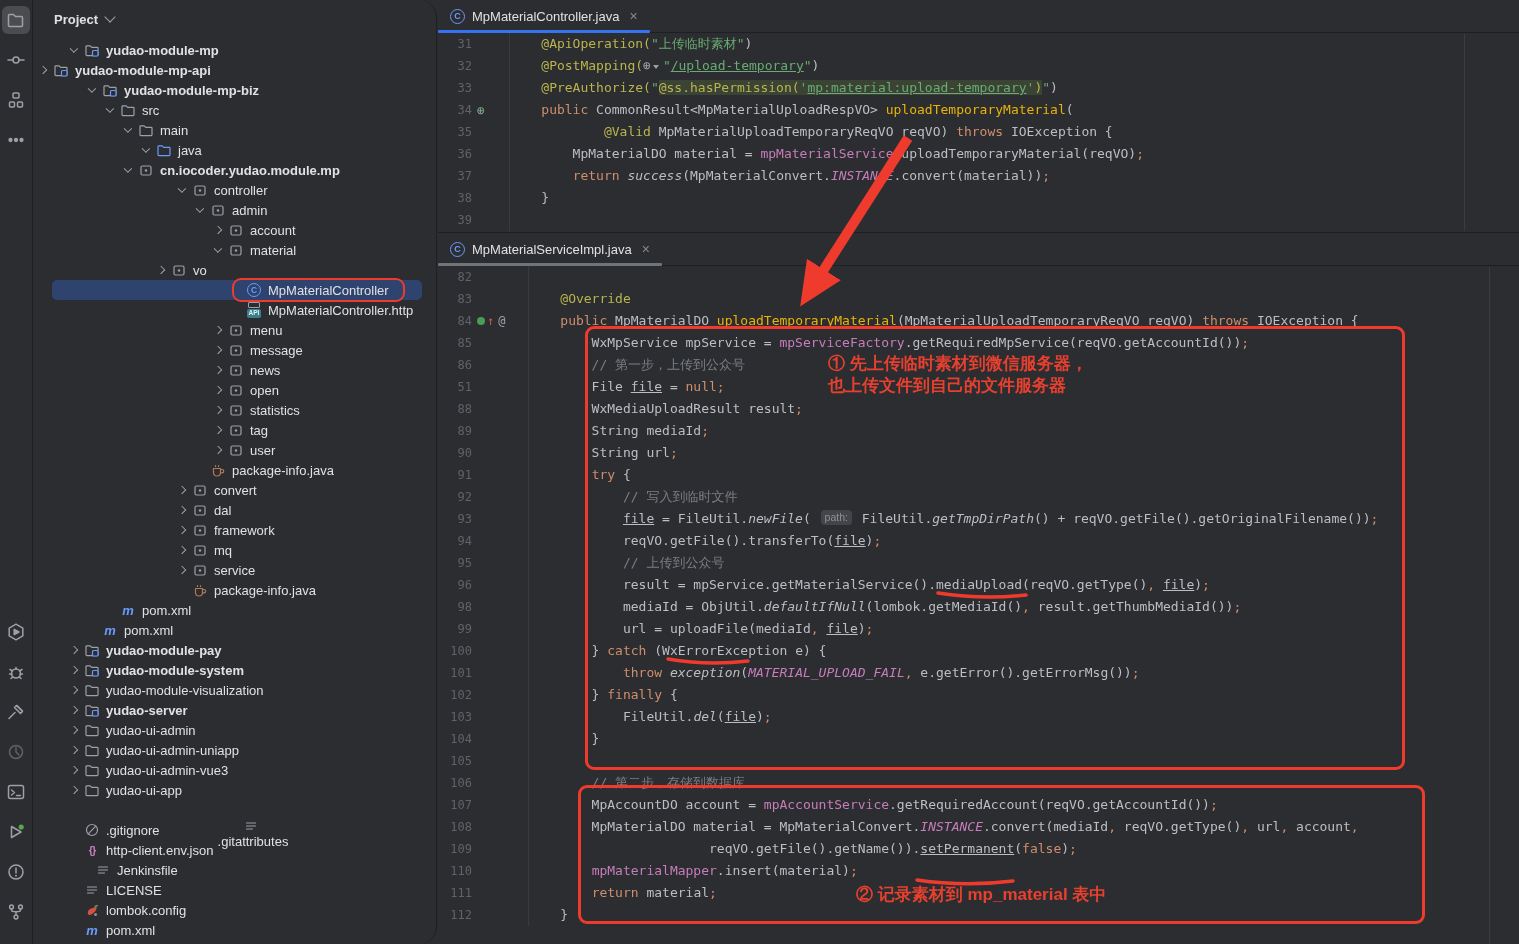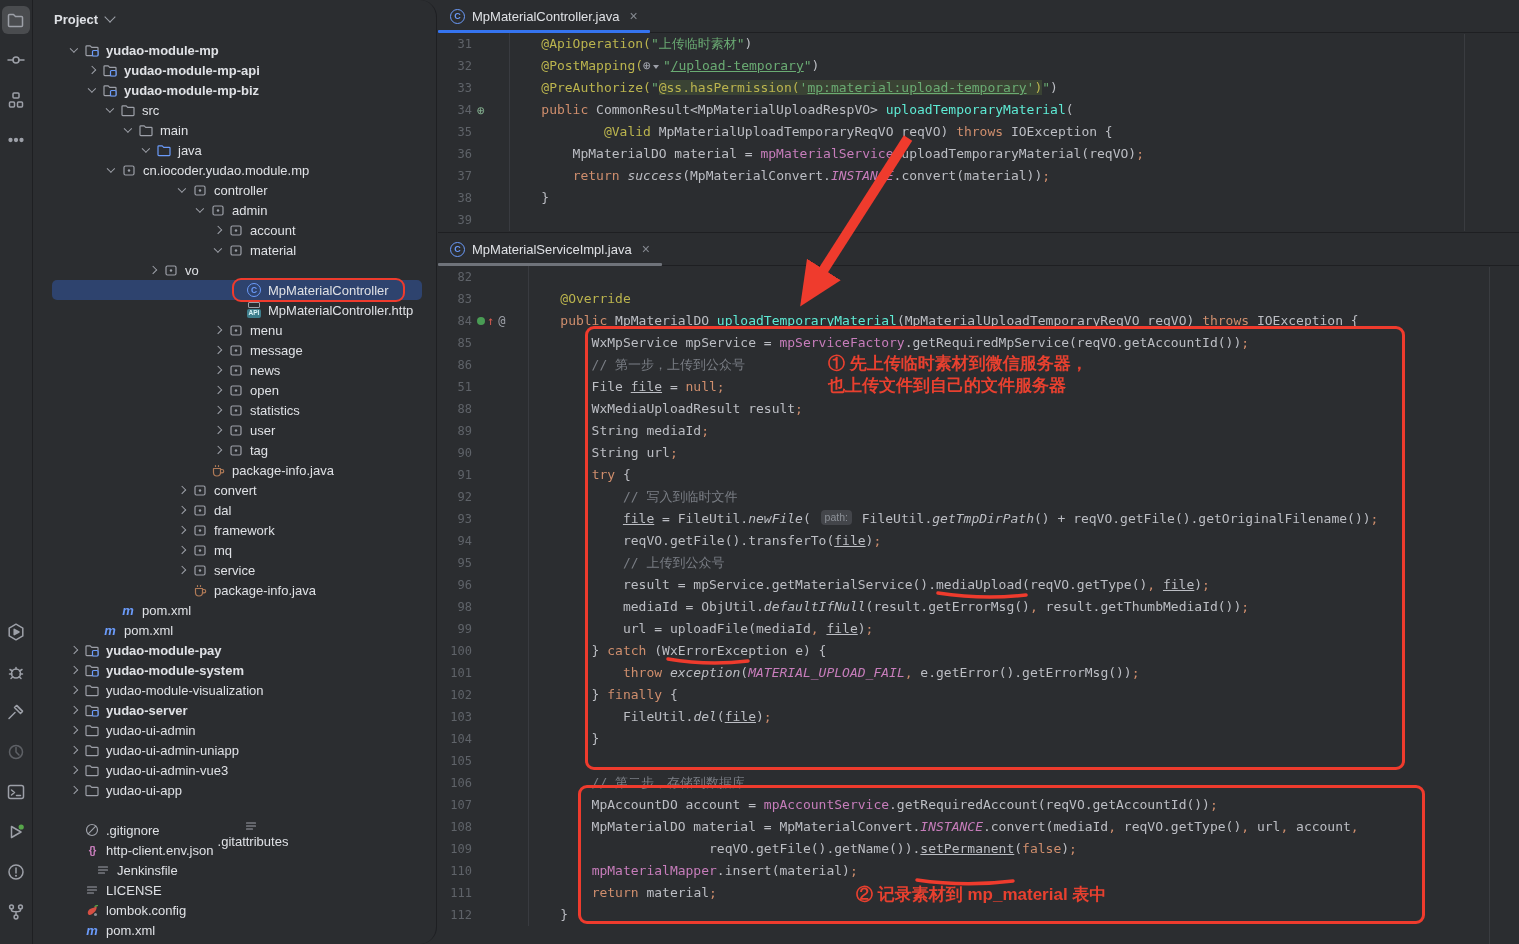--- a/index.html
+++ b/index.html
@@ -59,21 +59,21 @@
 
   
   .tk-d{color:#bcbec4}
   .tk-k{color:#cf8e6d}
   .tk-a{color:#bbb44e}
   .tk-s{color:#6aab73}
   .tk-su{color:#6aab73;text-decoration:underline}
   .tk-c{color:#7a7e85}
   .tk-f{color:#c77dbb}
   .tk-fi{color:#c77dbb;font-style:italic}
-  .tk-m{color:#5eead4}
+  .tk-m{color:#eab308}
   .tk-i{color:#bcbec4;font-style:italic}
   .tk-u{color:#bcbec4;text-decoration:underline}
   .tk-abg{color:#bbb44e;background:#3a4334}
   .tk-sbg{color:#6aab73;background:#3a4334}
   .tk-sbgu{color:#6aab73;background:#3a4334;text-decoration:underline}
   .tk-h{display:inline-block;background:#43454a;color:#8c9097;border-radius:4px;font-size:10.5px;line-height:15px;
         padding:0 4px;margin:0 2px;vertical-align:2px;font-family:"Liberation Sans",sans-serif;}
   .globe{color:#9da0a8;font-size:13px;}
   .gcaret{display:inline-block;width:0;height:0;border-left:3.5px solid transparent;border-right:3.5px solid transparent;
           border-top:4px solid #9da0a8;margin:0 4px 1px 2px;}
@@ -192,21 +192,21 @@
             <i></i>
           </span>
           <span class="ticon">
             <svg width="16" height="16" viewBox="0 0 16 16" fill="none" stroke="#9da0a8" stroke-width="1.2" stroke-linecap="round" stroke-linejoin="round">
               <path d="M2 12.8V4.6a.8.8 0 01.8-.8h3.4l1.5 1.5h5.5a.8.8 0 01.8.8v6.7a.8.8 0 01-.8.8H2.8a.8.8 0 01-.8-.8z"></path>
               <rect x="8.5" y="8.5" width="5.5" height="5.5" rx="1" fill="#2b2d30" stroke="#6b9bfa"></rect>
             </svg>
           </span>
           <span class="tlabel">yudao-module-mp</span>
         </div>
-        <div class="row bold" style="padding-left: 49px;">
+        <div class="row bold" style="">
           <span class="chev closed">
             <i></i>
           </span>
           <span class="ticon">
             <svg width="16" height="16" viewBox="0 0 16 16" fill="none" stroke="#9da0a8" stroke-width="1.2" stroke-linecap="round" stroke-linejoin="round">
               <path d="M2 12.8V4.6a.8.8 0 01.8-.8h3.4l1.5 1.5h5.5a.8.8 0 01.8.8v6.7a.8.8 0 01-.8.8H2.8a.8.8 0 01-.8-.8z"></path>
               <rect x="8.5" y="8.5" width="5.5" height="5.5" rx="1" fill="#2b2d30" stroke="#6b9bfa"></rect>
             </svg>
           </span>
           <span class="tlabel">yudao-module-mp-api</span>
@@ -249,21 +249,21 @@
           <span class="chev open">
             <i></i>
           </span>
           <span class="ticon">
             <svg width="16" height="16" viewBox="0 0 16 16" fill="none" stroke="#6b9bfa" stroke-width="1.2" stroke-linecap="round" stroke-linejoin="round">
               <path d="M2 12.8V4.6a.8.8 0 01.8-.8h3.4l1.5 1.5h5.5a.8.8 0 01.8.8v6.7a.8.8 0 01-.8.8H2.8a.8.8 0 01-.8-.8z"></path>
             </svg>
           </span>
           <span class="tlabel">java</span>
         </div>
-        <div class="row" style="padding-left: 68px;">
+        <div class="row" style="padding-left: 85px; font-weight: bold;">
           <span class="chev open">
             <i></i>
           </span>
           <span class="ticon">
             <svg width="16" height="16" viewBox="0 0 16 16" fill="none" stroke="#9da0a8" stroke-width="1.2" stroke-linecap="round" stroke-linejoin="round">
               <rect x="3" y="4" width="10" height="9" rx="1.5"></rect>
               <circle cx="8" cy="8.5" r="1.2" fill="#9da0a8" stroke="none"></circle>
             </svg>
           </span>
           <span class="tlabel">cn.iocoder.yudao.module.mp</span>
@@ -309,21 +309,21 @@
             <i></i>
           </span>
           <span class="ticon">
             <svg width="16" height="16" viewBox="0 0 16 16" fill="none" stroke="#9da0a8" stroke-width="1.2" stroke-linecap="round" stroke-linejoin="round">
               <rect x="3" y="4" width="10" height="9" rx="1.5"></rect>
               <circle cx="8" cy="8.5" r="1.2" fill="#9da0a8" stroke="none"></circle>
             </svg>
           </span>
           <span class="tlabel">material</span>
         </div>
-        <div class="row" style="padding-left: 110px;">
+        <div class="row" style="padding-left: 110px; margin-left: 8px;">
           <span class="chev closed">
             <i></i>
           </span>
           <span class="ticon">
             <svg width="16" height="16" viewBox="0 0 16 16" fill="none" stroke="#9da0a8" stroke-width="1.2" stroke-linecap="round" stroke-linejoin="round">
               <rect x="3" y="4" width="10" height="9" rx="1.5"></rect>
               <circle cx="8" cy="8.5" r="1.2" fill="#9da0a8" stroke="none"></circle>
             </svg>
           </span>
           <span class="tlabel">vo</span>
@@ -409,33 +409,33 @@
         <div class="row" style="padding-left: 175px;">
           <span class="chev closed">
             <i></i>
           </span>
           <span class="ticon">
             <svg width="16" height="16" viewBox="0 0 16 16" fill="none" stroke="#9da0a8" stroke-width="1.2" stroke-linecap="round" stroke-linejoin="round">
               <rect x="3" y="4" width="10" height="9" rx="1.5"></rect>
               <circle cx="8" cy="8.5" r="1.2" fill="#9da0a8" stroke="none"></circle>
             </svg>
           </span>
+          <span class="tlabel">tag</span>
+        </div>
+        <div class="row" style="padding-left: 175px;">
+          <span class="chev closed">
+            <i></i>
+          </span>
+          <span class="ticon">
+            <svg width="16" height="16" viewBox="0 0 16 16" fill="none" stroke="#9da0a8" stroke-width="1.2" stroke-linecap="round" stroke-linejoin="round">
+              <rect x="3" y="4" width="10" height="9" rx="1.5"></rect>
+              <circle cx="8" cy="8.5" r="1.2" fill="#9da0a8" stroke="none"></circle>
+            </svg>
+          </span>
           <span class="tlabel">user</span>
-        </div>
-        <div class="row" style="padding-left: 175px;">
-          <span class="chev closed">
-            <i></i>
-          </span>
-          <span class="ticon">
-            <svg width="16" height="16" viewBox="0 0 16 16" fill="none" stroke="#9da0a8" stroke-width="1.2" stroke-linecap="round" stroke-linejoin="round">
-              <rect x="3" y="4" width="10" height="9" rx="1.5"></rect>
-              <circle cx="8" cy="8.5" r="1.2" fill="#9da0a8" stroke="none"></circle>
-            </svg>
-          </span>
-          <span class="tlabel">tag</span>
         </div>
         <div class="row" style="padding-left: 157px;">
           <span class="chev "></span>
           <span class="ticon">
             <svg width="16" height="16" viewBox="0 0 16 16" fill="none" stroke="#b07a57" stroke-width="1.2" stroke-linecap="round" stroke-linejoin="round">
               <path d="M3.5 6.5h7v4a3.5 3.5 0 01-7 0z"></path>
               <path d="M10.5 7.5H12a1.7 1.7 0 010 3.4h-1.5M5.5 4.5v-1M8.5 4.5v-1"></path>
             </svg>
           </span>
           <span class="tlabel">package-info.java</span>
@@ -879,21 +879,21 @@
             <span class="ln">96</span>
             <span class="gi"></span>
           </span>
           <span class="code"><span class="tk-d">            result = mpService.getMaterialService().mediaUpload(reqVO.getType()</span><span class="tk-k">,</span><span class="tk-d"> </span><span class="tk-u">file</span><span class="tk-d">)</span><span class="tk-k">;</span></span>
         </div>
         <div class="cl">
           <span class="gut">
             <span class="ln">98</span>
             <span class="gi"></span>
           </span>
-          <span class="code"><span class="tk-d">            mediaId = ObjUtil.</span><span class="tk-i">defaultIfNull</span><span class="tk-d">(result.getErrorMsg()</span><span class="tk-k">,</span><span class="tk-d"> result.getThumbMediaId())</span><span class="tk-k">;</span></span>
+          <span class="code"><span class="tk-d">            mediaId = ObjUtil.</span><span class="tk-i">defaultIfNull</span><span class="tk-d">(lombok.getMediaId()</span><span class="tk-k">,</span><span class="tk-d"> result.getThumbMediaId())</span><span class="tk-k">;</span></span>
         </div>
         <div class="cl">
           <span class="gut">
             <span class="ln">99</span>
             <span class="gi"></span>
           </span>
           <span class="code"><span class="tk-d">            url = uploadFile(mediaId</span><span class="tk-k">,</span><span class="tk-d"> </span><span class="tk-u">file</span><span class="tk-d">)</span><span class="tk-k">;</span></span>
         </div>
         <div class="cl">
           <span class="gut">

